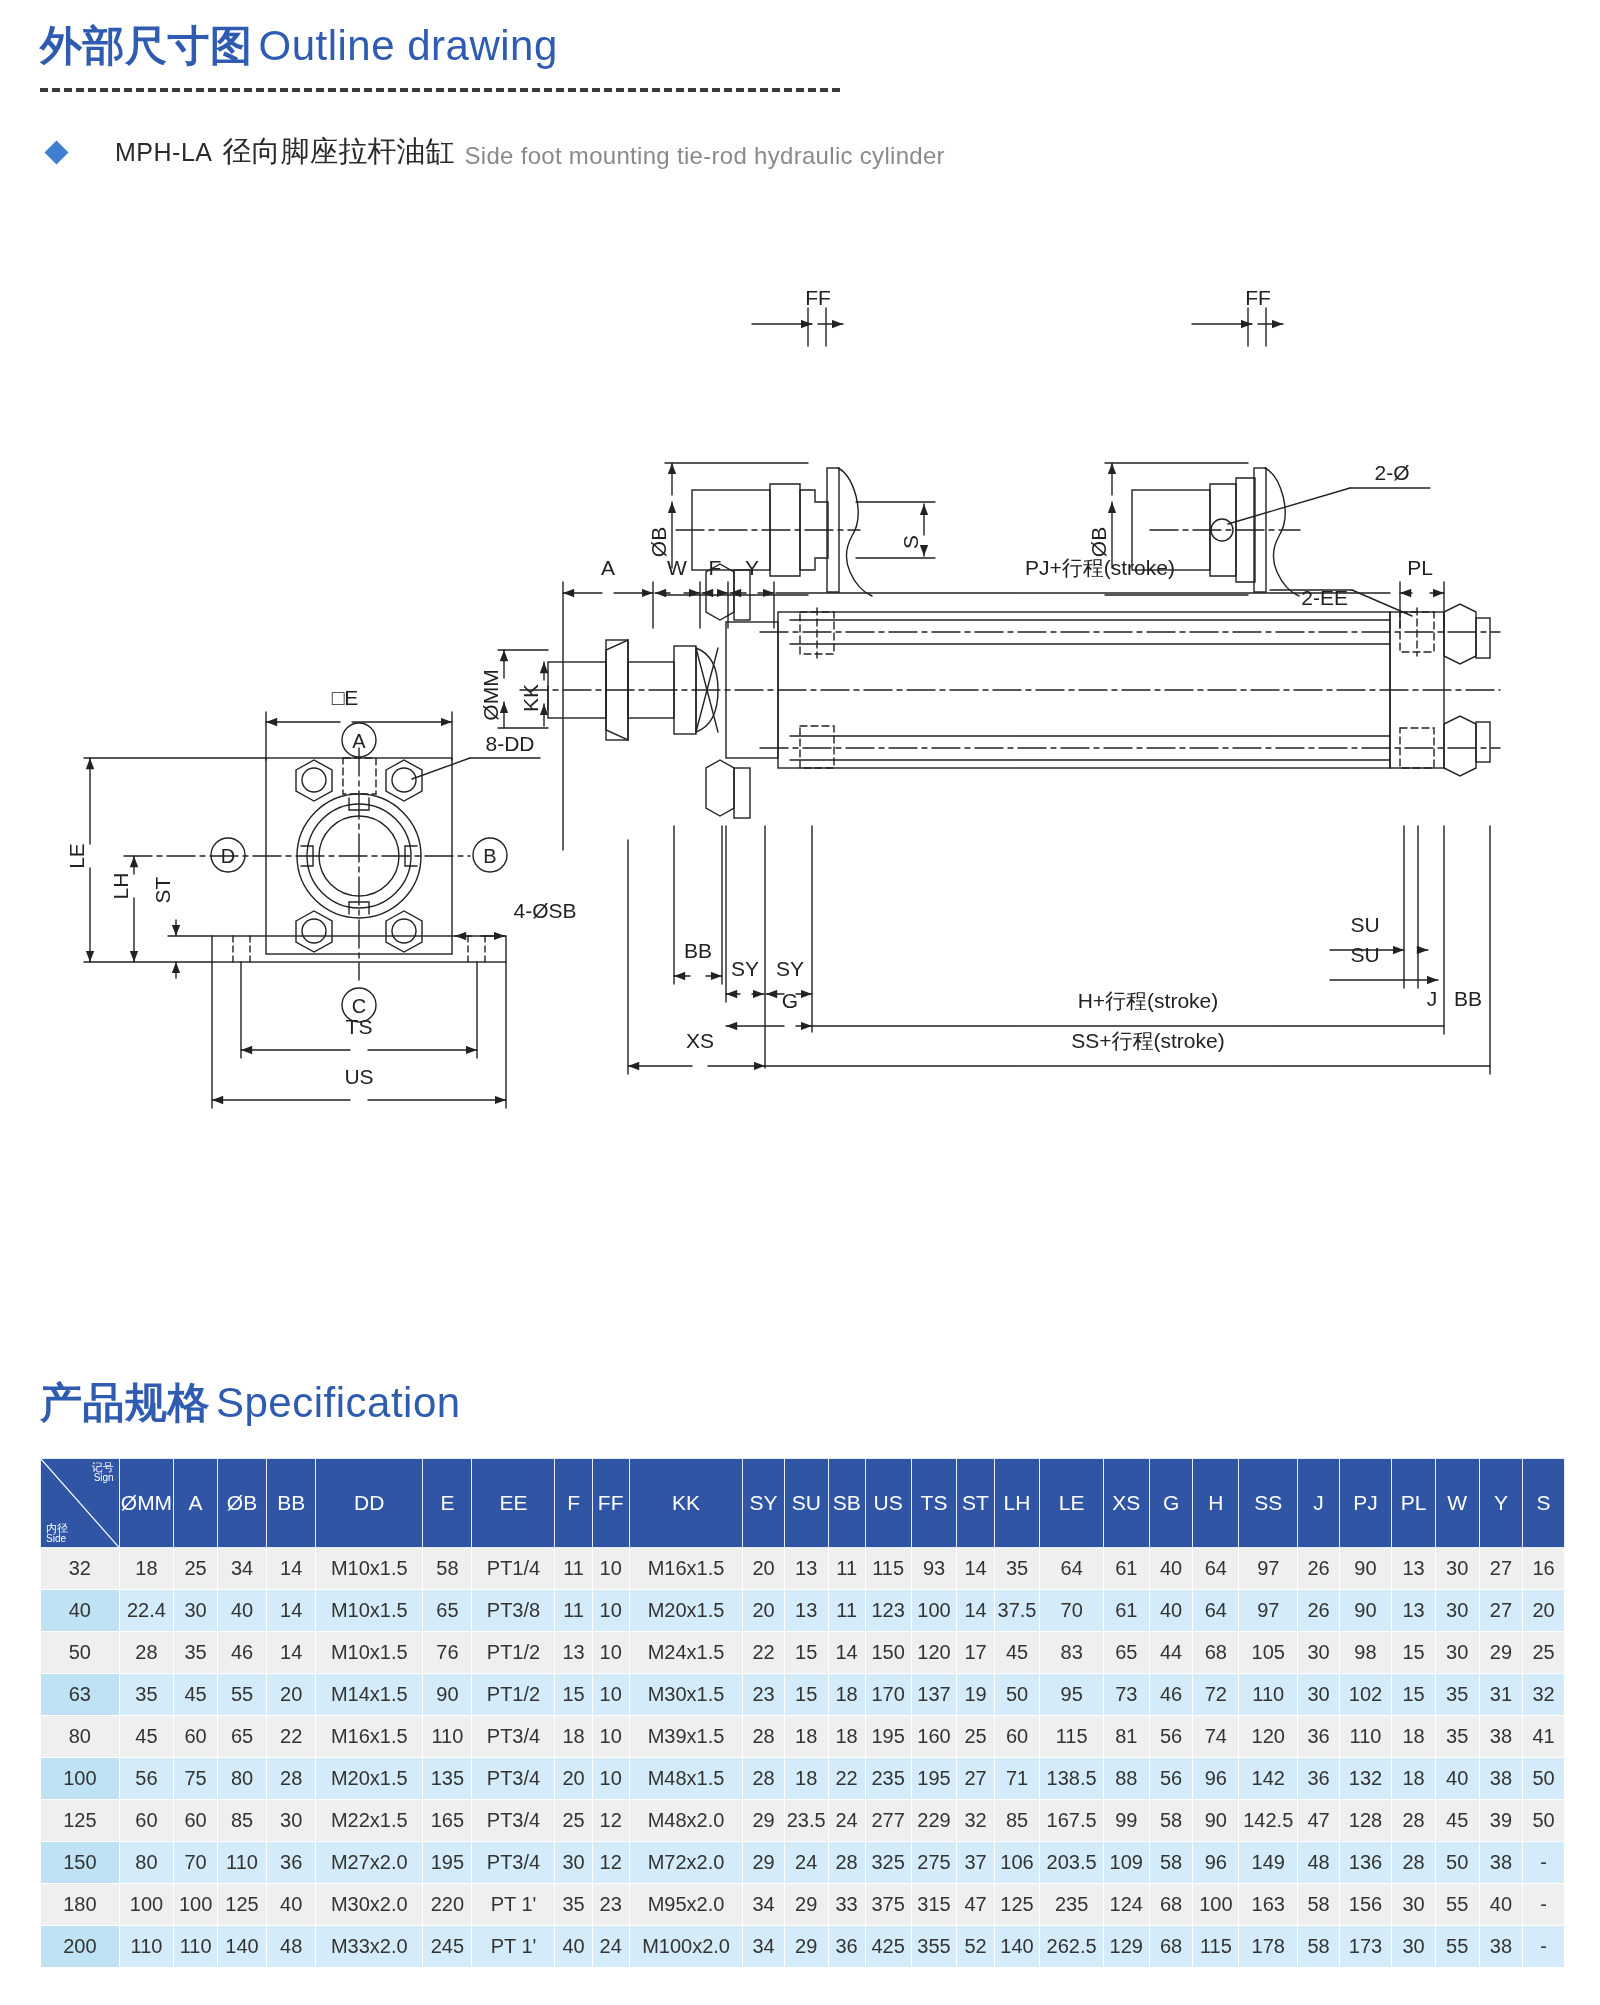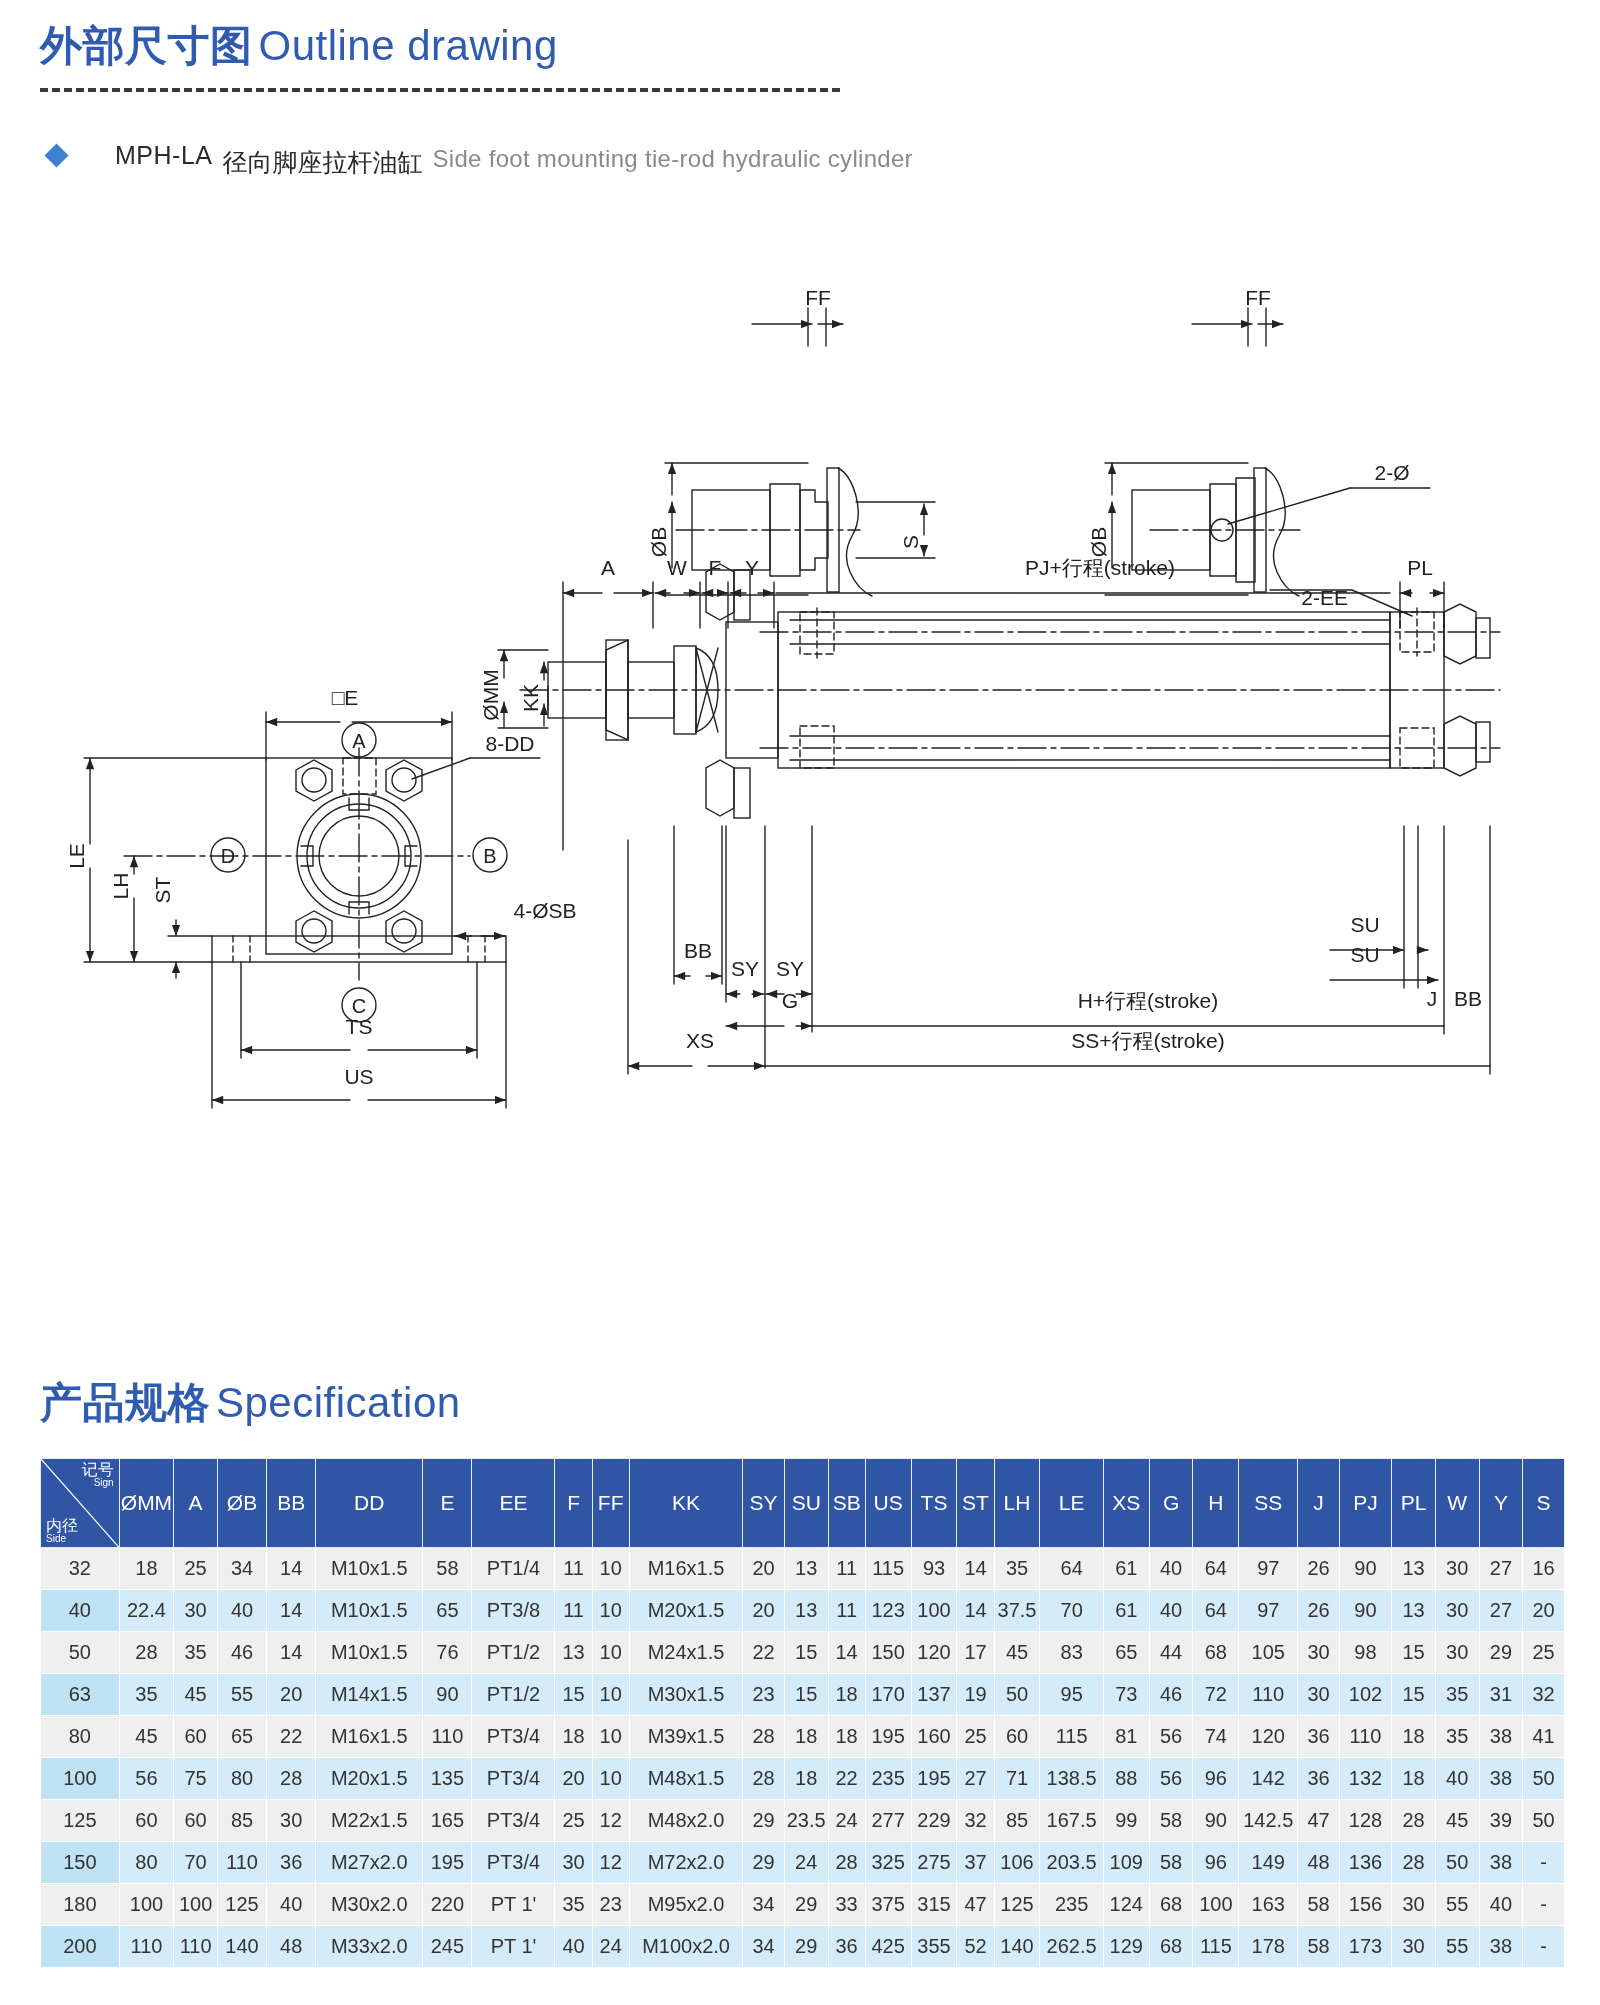--- a/index.html
+++ b/index.html
@@ -36,21 +36,21 @@
     display:flex;
     align-items:center;
     gap:10px;
   }
   .diamond{
     width:17px;height:17px;background:#3f7fd0;
     transform:rotate(45deg);display:inline-block;
     flex:0 0 auto;
   }
   .bullet-line .model{color:#2b2b2b;font-size:25px;letter-spacing:.5px;margin-left:40px;}
-  .bullet-line .cn2{color:#2b2b2b;font-size:25px;margin-top:14px;}
+  .bullet-line .cn2{color:#2b2b2b;font-size:29px;}
   .bullet-line .en2{color:#8a8a8a;font-size:24px;letter-spacing:.3px;margin-top:7px;}
 
   
   .drawing{position:absolute;left:0;top:150px;width:1600px;height:1230px;}
   .drawing svg{display:block;}
 
   
   .spec-wrap{position:absolute;left:40px;top:1458px;width:1525px;}
   table.spec{
     border-collapse:collapse;
@@ -82,21 +82,21 @@
   }
   .corner-box .diag{
     position:absolute;left:0;top:0;width:100%;height:100%;
   }
   .corner-box .sign{
     position:absolute;right:5px;top:3px;text-align:right;line-height:1.0;
   }
   .corner-box .bore{
     position:absolute;left:5px;bottom:3px;text-align:left;line-height:1.0;
   }
-  .corner-box .cnlbl{font-size:16px;display:block;}
+  .corner-box .cnlbl{font-size:11px;display:block;}
   .corner-box .enlbl{font-size:10px;display:block;}
   table.spec tbody td{
     height:41px;
     color:#333;
     font-size:20px;
     border:1px solid #ffffff;
   }
   tbody tr.odd td{background:#efefef;}
   tbody tr.even td{background:#d4ecf9;}
   tbody td.bore{background:#efefef;}

